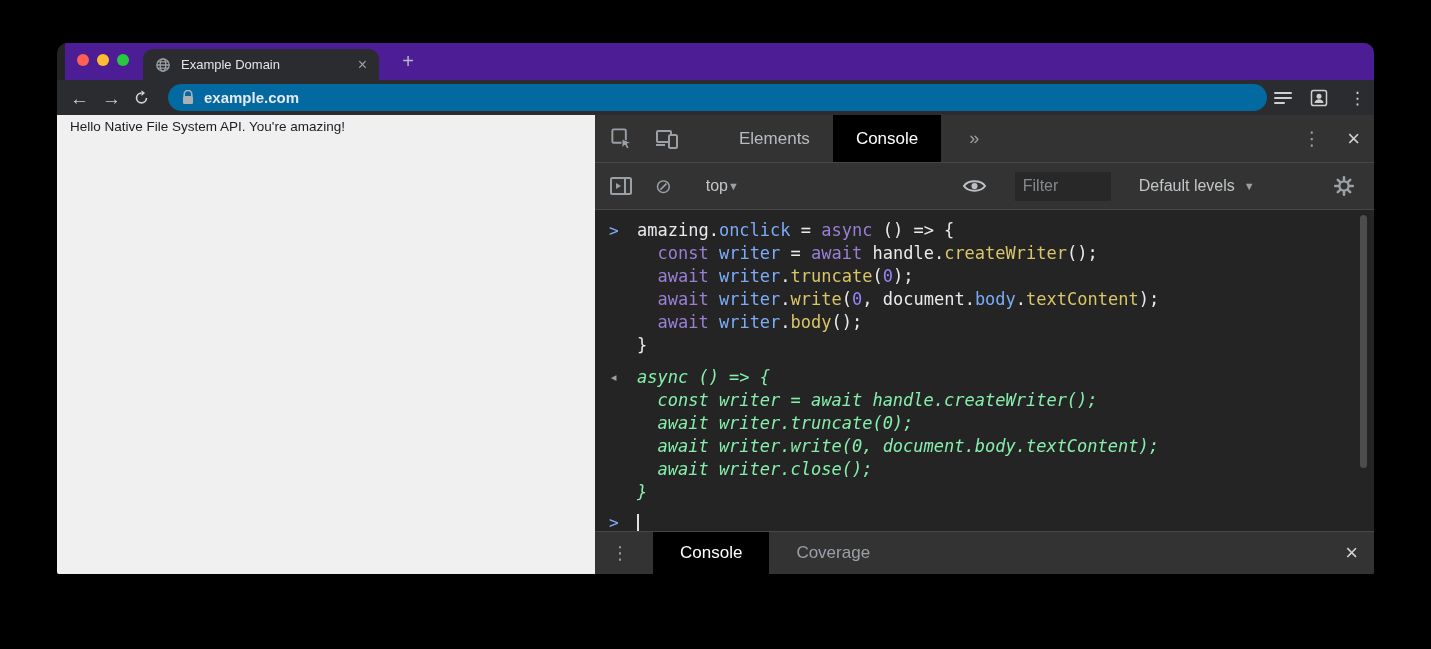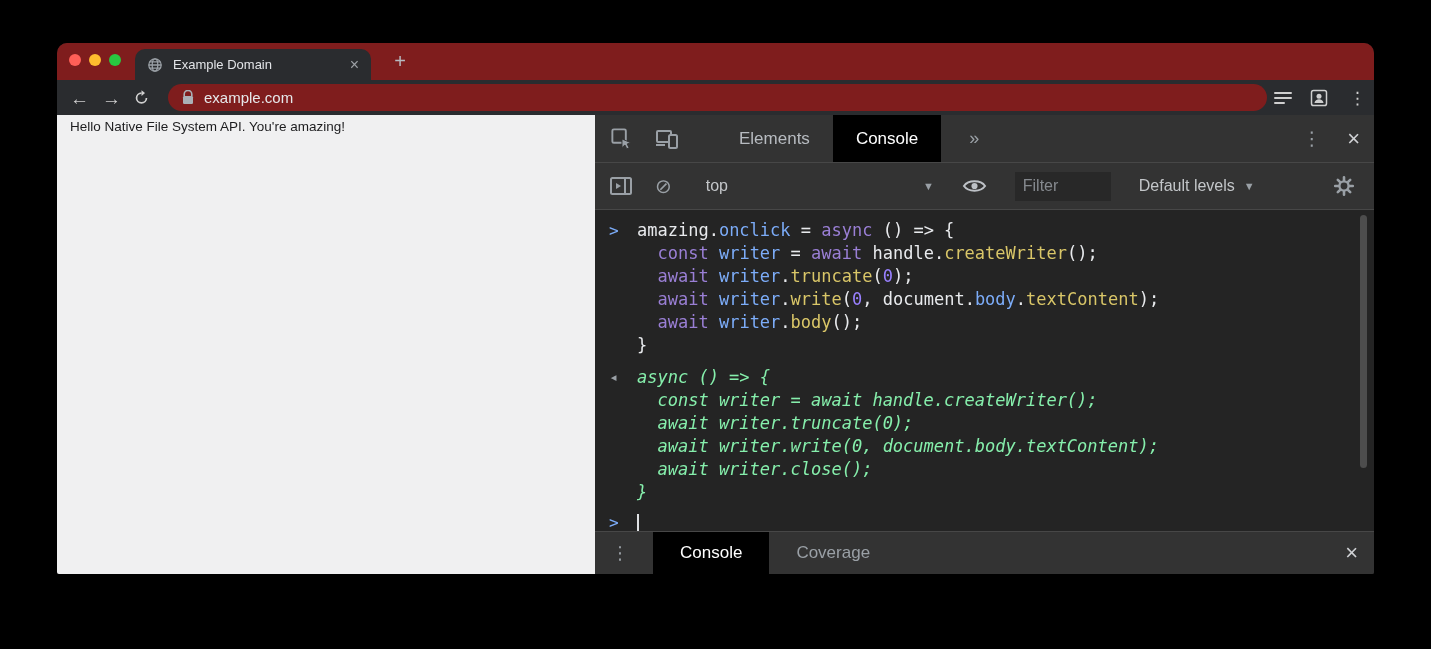--- a/index.html
+++ b/index.html
@@ -3,41 +3,41 @@
 <meta charset="utf-8">
 <style>
   * { margin:0; padding:0; box-sizing:border-box; }
   html,body { width:1431px; height:649px; background:#000; overflow:hidden;
               font-family:"Liberation Sans", sans-serif; position:relative; }
 
   .window { position:absolute; left:57px; top:43px; width:1317px; height:531px;
             border-radius:10px 10px 2px 2px; overflow:hidden; background:#242424; }
 
   
-  .tabstrip { position:relative; height:37px; background:#7f1d1d; }
+  .tabstrip { position:relative; height:37px; background:#4c1d95;margin-left:8px; }
   .lights { position:absolute; left:12px; top:11px; display:flex; gap:8px; }
   .light { width:12px; height:12px; border-radius:50%; }
   .light.red{background:#ff5f57}.light.yellow{background:#febc2e}.light.green{background:#28c840}
   .tab { position:absolute; left:78px; top:6px; width:236px; height:31px;
          background:#2a2c2f; border-radius:10px 10px 0 0;
          display:flex; align-items:center; padding:0 12px; }
   .tab-title { color:#e2e4e7; font-size:13px; margin-left:10px; white-space:nowrap;
                overflow:hidden; flex:1; }
   .tab-close { color:#9da1a6; font-size:16px; line-height:1; margin-left:8px; cursor:default; }
   .newtab { position:absolute; left:330px; top:5px; width:26px; height:26px;
             color:#b6bac0; font-size:20px; display:flex; align-items:center; justify-content:center; }
 
   
   .btoolbar { position:relative; height:35px; background:#2a2c2f; }
   .navbtn { position:absolute; top:50%; transform:translateY(-50%);
             color:#cfcfcf; font-size:19px; line-height:1; }
   .nav-back{left:13px}.nav-fwd{left:45px}.nav-reload{left:76px;display:flex;align-items:center}
   .urlbar { position:absolute; left:111px; top:4px; width:1099px; height:27px;
-            background:#7f1d1d; border-radius:14px; display:flex; align-items:center;
-            padding:0 14px; gap:10px; }
+            background:#0369a1; border-radius:14px; display:flex; align-items:center;
+            padding:0 14px; gap:10px;font-weight:bold; }
   .url-text { color:#e6e8ea; font-size:15px; }
   .tb-icon { position:absolute; top:50%; transform:translateY(-50%); display:flex; align-items:center; }
   .i-lines{left:1216px}.i-profile{left:1252px}
   .i-dots{left:1292px; color:#cfcfcf; font-size:17px; transform:translateY(-50%);}
 
   
   .content { position:absolute; top:72px; left:0; right:0; bottom:0; display:flex; }
   .page { width:538px; background:#f0f0f1; color:#1d1d1f; font-size:13.5px; padding:4px 10px 0 13px; }
 
   
@@ -52,21 +52,21 @@
   .dt-tab.active { background:#000; color:#fff; }
   .dt-more { color:#9aa0a6; font-size:18px; margin-left:28px; letter-spacing:-1px; }
   .dt-right { margin-left:auto; display:flex; align-items:center; gap:26px; }
   .v-dots { color:#9aa0a6; font-size:19px; line-height:1; }
   .x-close { color:#cfd1d4; font-size:22px; line-height:1; }
 
   .dt-toolbar { flex:0 0 47px; background:#333; border-bottom:1px solid #474747;
                 display:flex; align-items:center; padding:0 14px; }
   .ic-sidebar{ margin-right:22px; }
   .ic-clear { color:#9aa0a6; font-size:20px; line-height:1; margin-right:34px; }
-  .ctx-select { width:228px; display:flex; justify-content:space-between; align-items:center;
+  .ctx-select { width:228px; display:flex; align-items:center;
                 color:#c3c6c9; font-size:16px; margin-right:28px; }
   .caret { color:#9aa0a6; font-size:11px; }
   .ic-eye { margin-right:28px; }
   .filter { width:96px; height:29px; background:#282828; border:none; outline:none;
             color:#e8eaed; font-size:16px; padding:0 8px; margin-right:28px;
             font-family:"Liberation Sans",sans-serif; }
   .filter::placeholder { color:#85898e; }
   .levels { display:flex; align-items:center; gap:9px; color:#c3c6c9; font-size:16px; }
   .ic-gear { margin-left:auto; margin-right:4px; }
 

